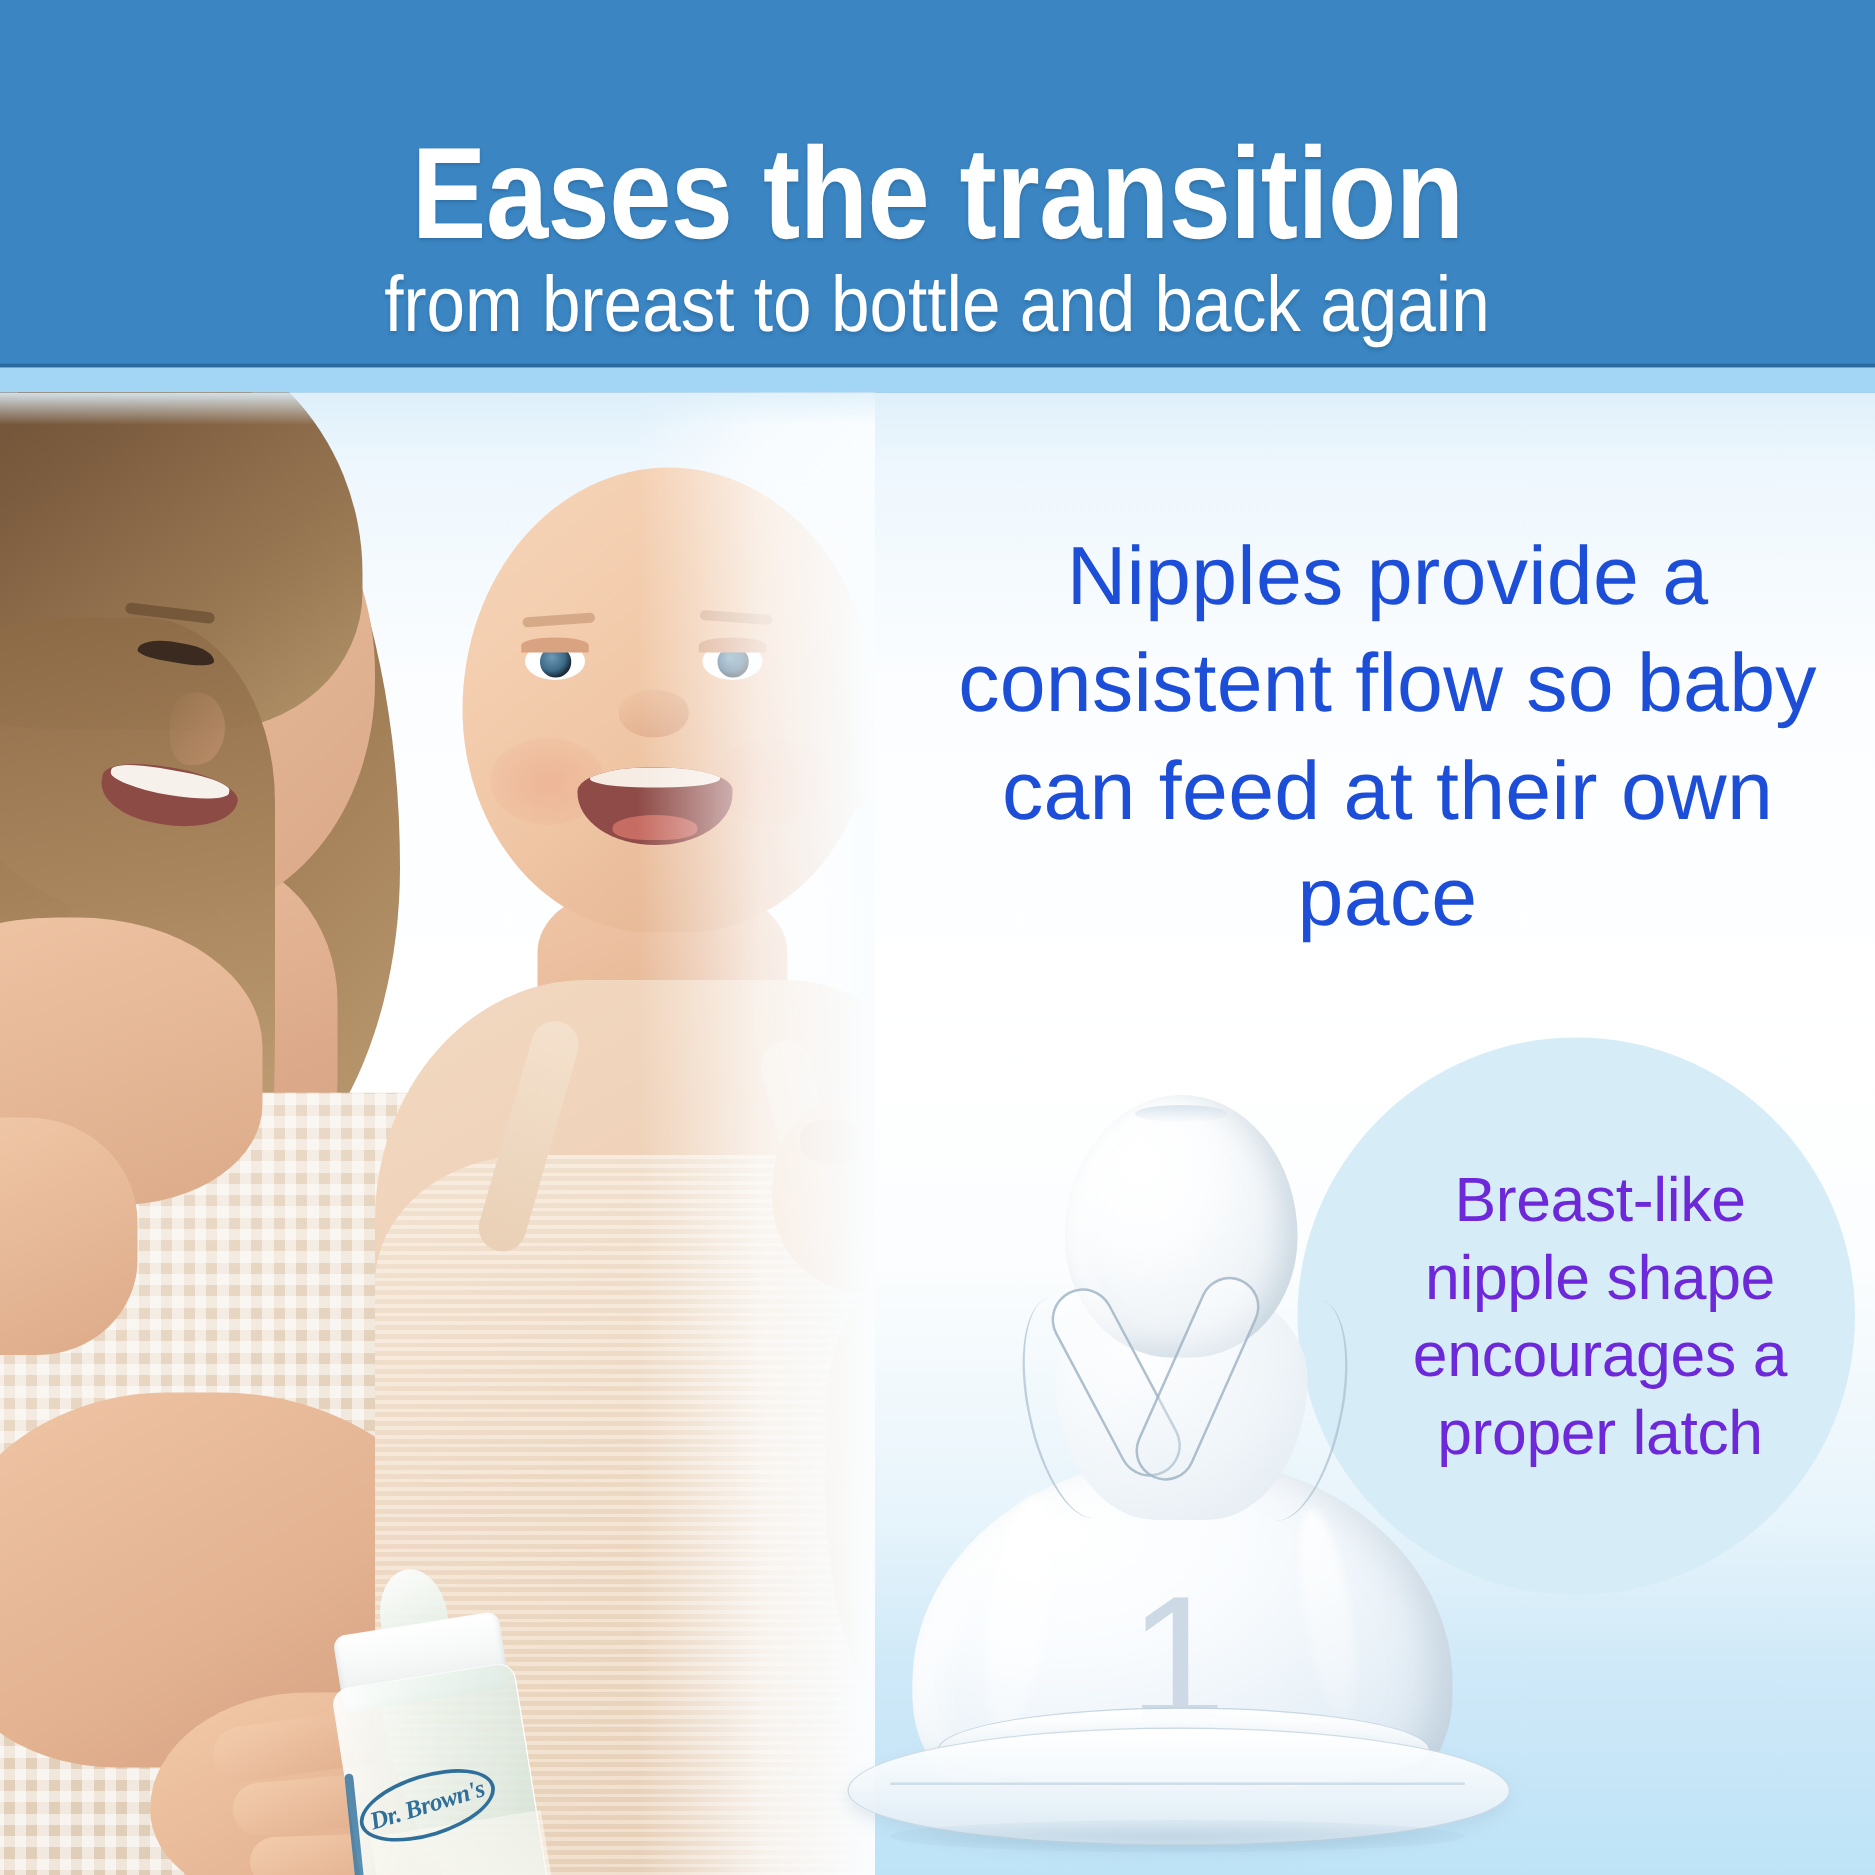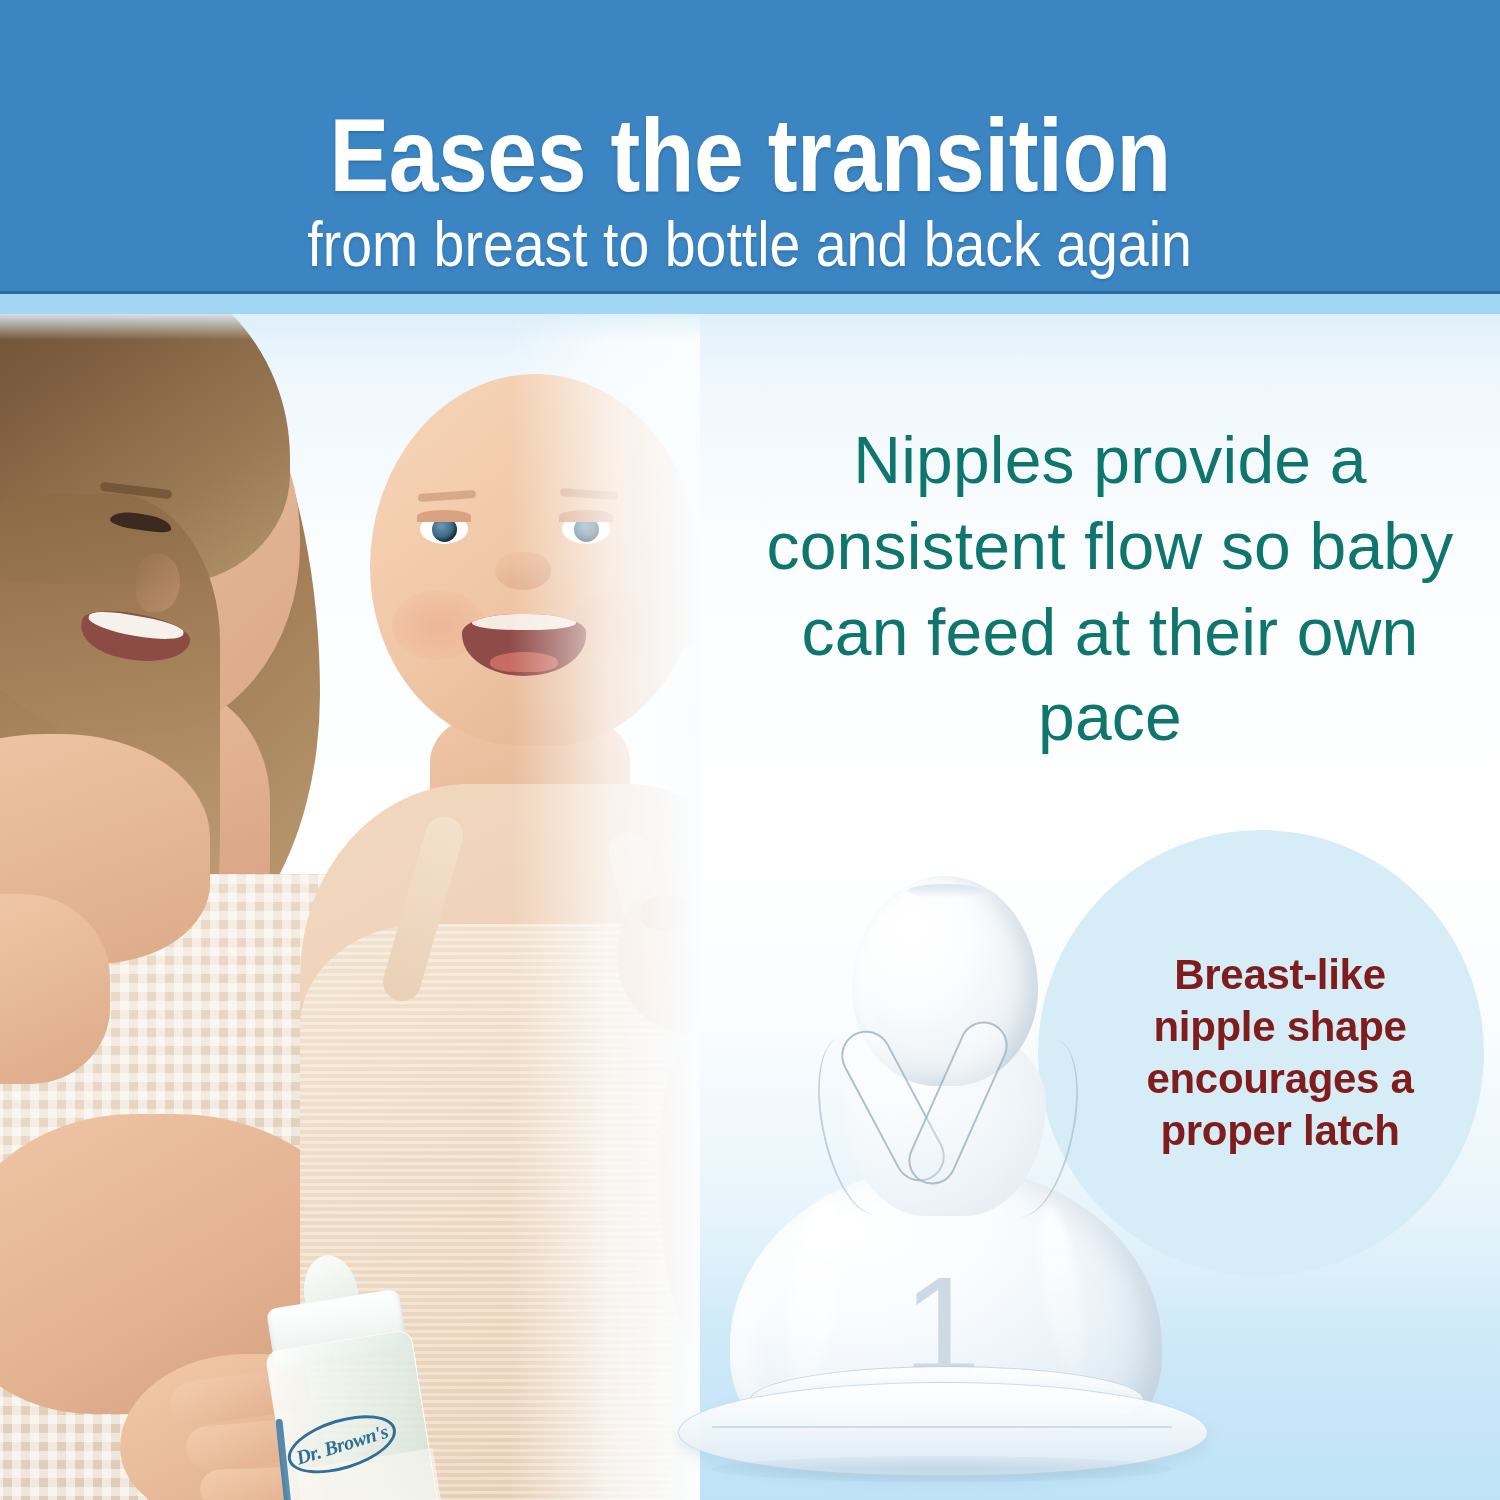--- a/index.html
+++ b/index.html
@@ -504,21 +504,21 @@
     opacity: 0.82;
   }
 
   
   .body-copy {
     position: absolute;
     left: 760px;
     top: 418px;
     width: 700px;
     text-align: center;
-    color: #0f766e;
+    color: #1d4ed8;
     font-family: "Liberation Sans Narrow", "Liberation Sans", sans-serif;
     font-weight: 300;
     font-size: 66px;
     line-height: 1.3;
     letter-spacing: 0.2px;
     z-index: 50;
   }
 
   
   .callout {
@@ -531,24 +531,24 @@
     background: #d6edf7;
     z-index: 48;
     display: flex;
     align-items: center;
     justify-content: center;
   }
   .callout-text {
     width: 330px;
     margin-left: 38px;
     text-align: center;
-    color: #7f1d1d;
+    color: #6d28d9;
     font-family: "Liberation Sans", sans-serif;
-    font-weight: 700;
-    font-size: 42px;
+    font-weight: 400;
+    font-size: 50px;
     line-height: 1.24;
     letter-spacing: -0.3px;
   }
 
   
   .product {
     position: absolute;
     left: 672px;
     top: 866px;
     width: 540px;

